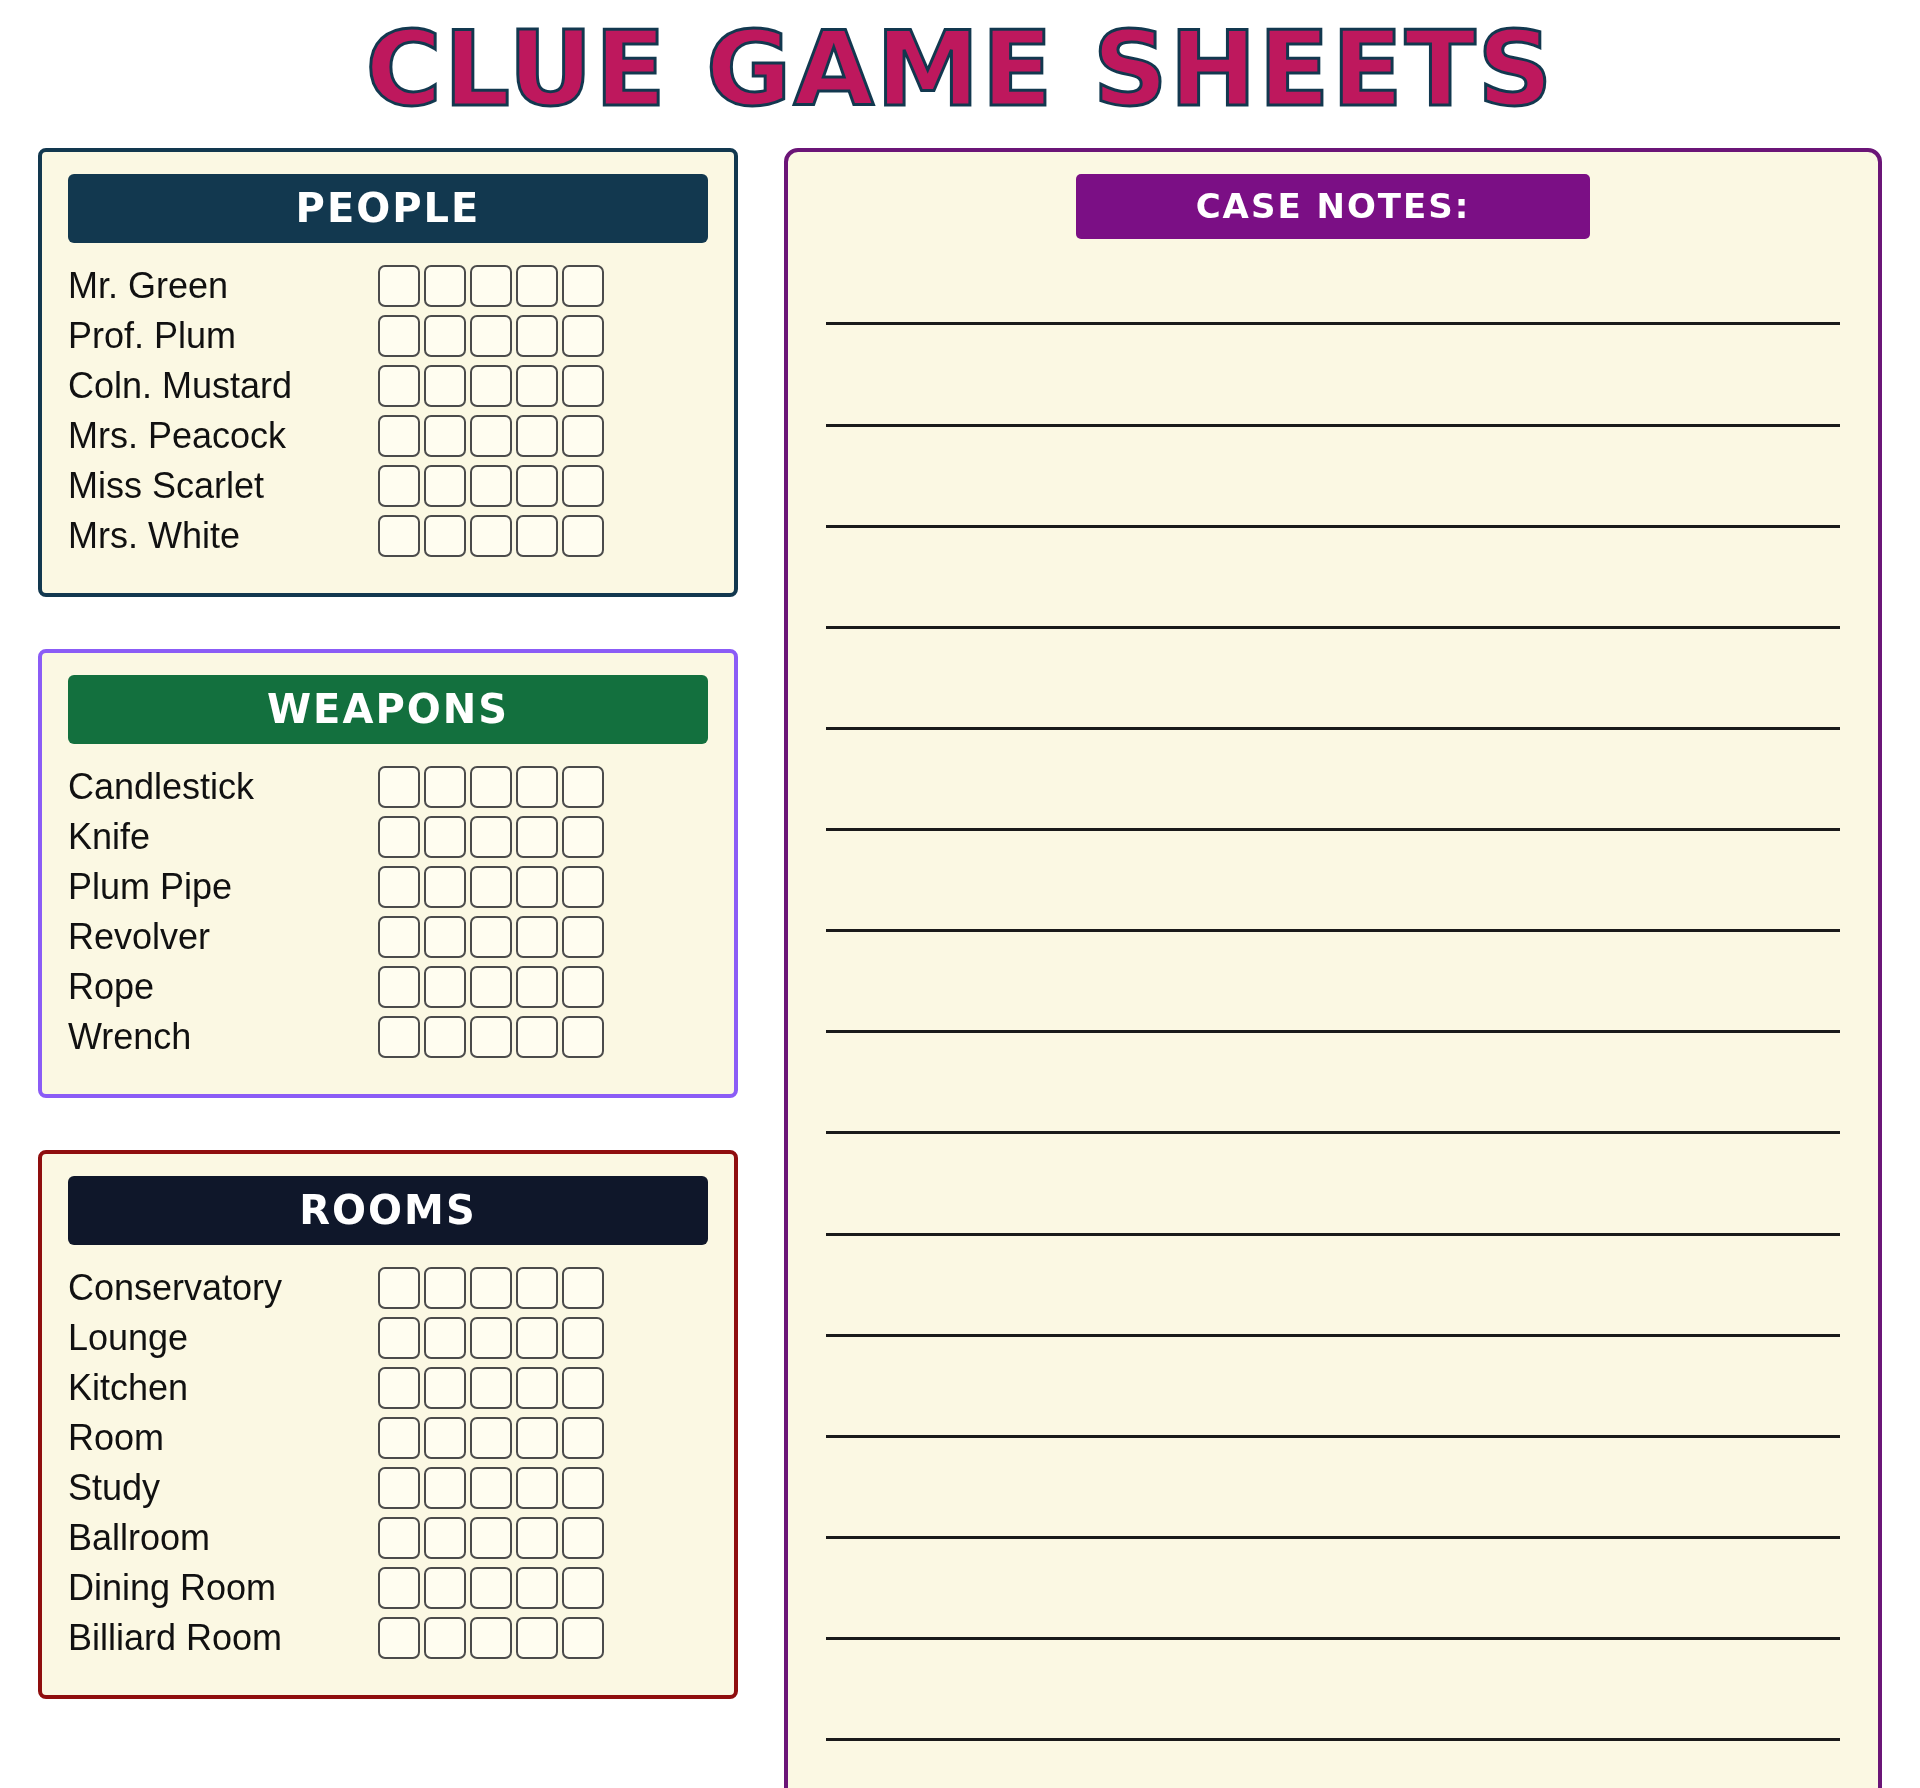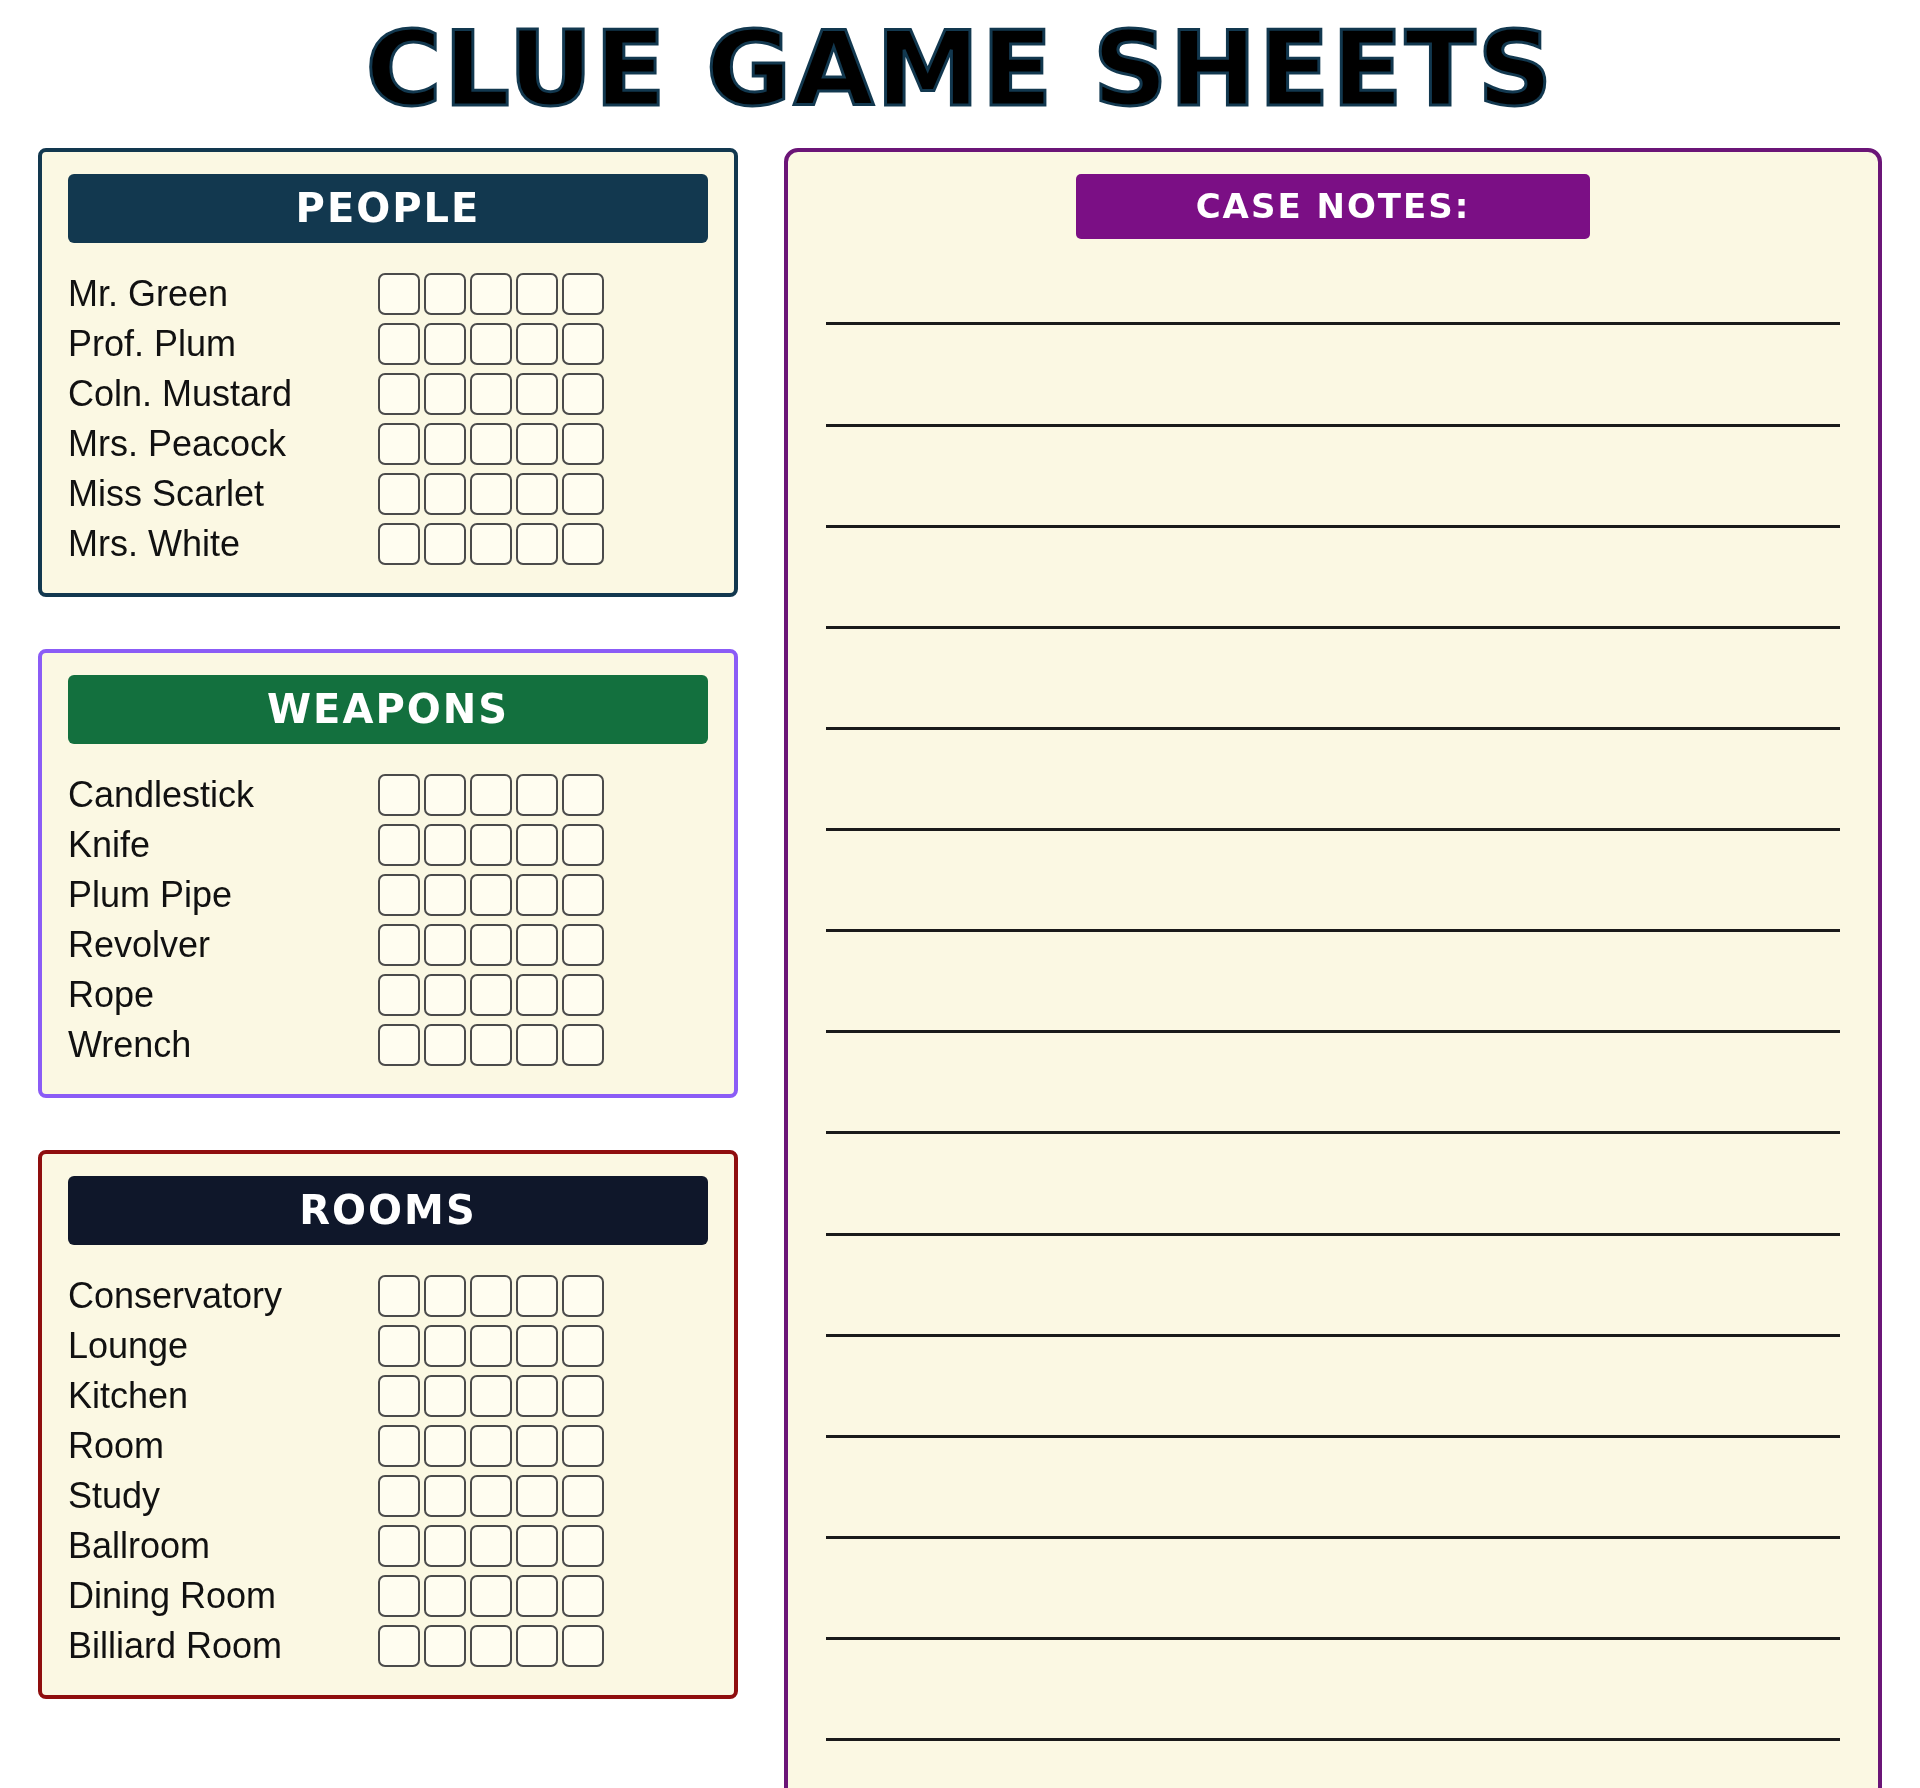--- a/index.html
+++ b/index.html
@@ -15,21 +15,21 @@
   }
   .page {
     position: relative;
     width: 1920px;
     height: 1788px;
     box-sizing: border-box;
     padding: 0 38px;
   }
   .main-title {
     text-align: center;
-    color: #000000;
+    color: #be185d;
     font-family: "DejaVu Sans", sans-serif;
     font-weight: 900;
     font-size: 104px;
     letter-spacing: 2px;
     line-height: 1.1;
     margin: 12px 0 22px 0;
     -webkit-text-stroke: 3px #12384f;
   }
   .content {
     display: flex;
@@ -64,21 +64,21 @@
     border-radius: 6px;
     margin-bottom: 22px;
   }
   .people .card-header { background: #12384f; }
   .weapons .card-header { background: #13703e; }
   .rooms .card-header { background: #0f172a; }
 
   .rows { display: flex; flex-direction: column; }
   .row {
     display: flex;
-    align-items: flex-end;
+    align-items: flex-start;
     height: 50px;
   }
   .row-label {
     flex: 0 0 310px;
     font-size: 36px;
     color: #111111;
     font-family: "Liberation Sans", sans-serif;
     white-space: nowrap;
   }
   .boxes { display: flex; gap: 4px; }

